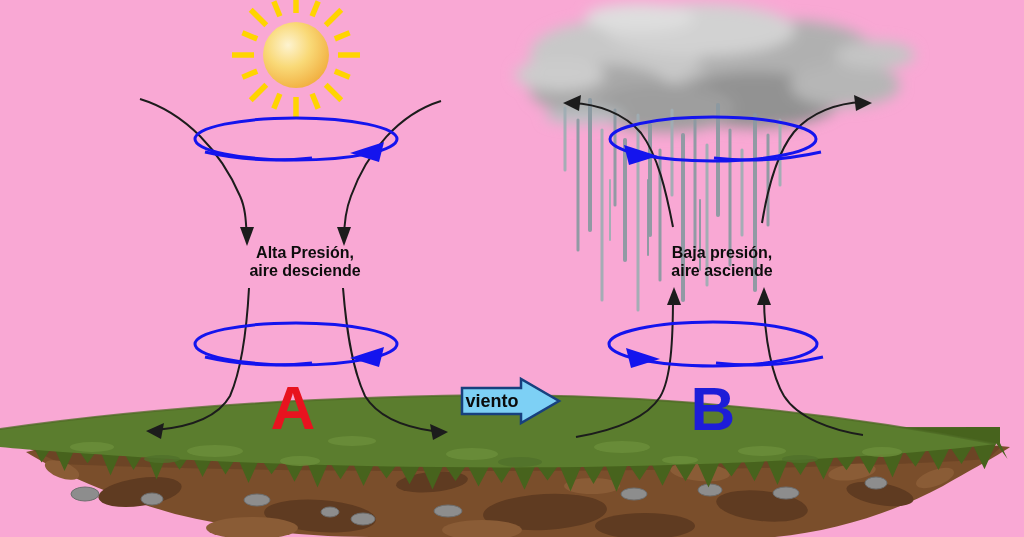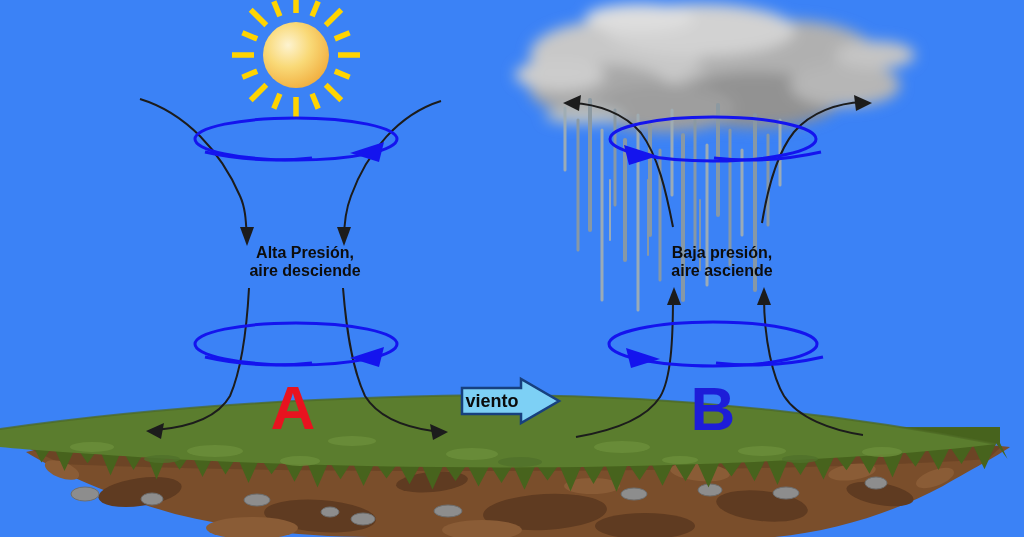--- a/index.html
+++ b/index.html
@@ -1,16 +1,16 @@
 <!DOCTYPE html>
 <html style="--rotation-blue: #1414ee; --flow-line: #1c1c1c; --letter-a: #e8131f; --letter-b: #1d1dd8; --wind-fill: #7dd0f5; --wind-border: #17407e; --grass: #5b7d2e; --grass-rim: #4e6a24; --grass-dark: #47631d; --grass-light: #6b8e3a; --dirt: #7a4e2b; --dirt-dark: #5f3b21; --dirt-light: #8a5c36; --rock: #8d8d8d; --sun-ray: #ffd400; --sun-core: #fdf3d0; --sun-mid: #f9d977; --sun-edge: #f0a837; --cloud-gray: #b5b5b5; --rain-gray: #8b99a1;"><head>
 <meta charset="utf-8">
 <style>
   html,body{margin:0;padding:0;background:#ffffff;}
-  #stage{position:relative;width:1024px;height:537px;background:#3b82f6;overflow:hidden;
+  #stage{position:relative;width:1024px;height:537px;background:#f9a8d4;overflow:hidden;
          font-family:"Liberation Sans",sans-serif;text-align:center;}
   svg{display:block}
   svg text{font-family:"Liberation Sans",sans-serif;}
   .flow{stroke:var(--flow-line,#1c1c1c);stroke-width:2;fill:none;}
   .flow-head{fill:var(--flow-line,#1c1c1c);stroke:none;}
   .rot-line{stroke:var(--rotation-blue,#1414ee);stroke-width:3;fill:none;}
   .rot-head{fill:var(--rotation-blue,#1414ee);stroke:none;}
   .lbl{font-weight:bold;font-size:16px;fill:#0d0d0d;text-anchor:middle;}
   .letterA{font-weight:bold;font-size:62px;fill:var(--letter-a,#e8131f);text-anchor:middle;}
   .letterB{font-weight:bold;font-size:62px;fill:var(--letter-b,#1d1dd8);text-anchor:middle;}

